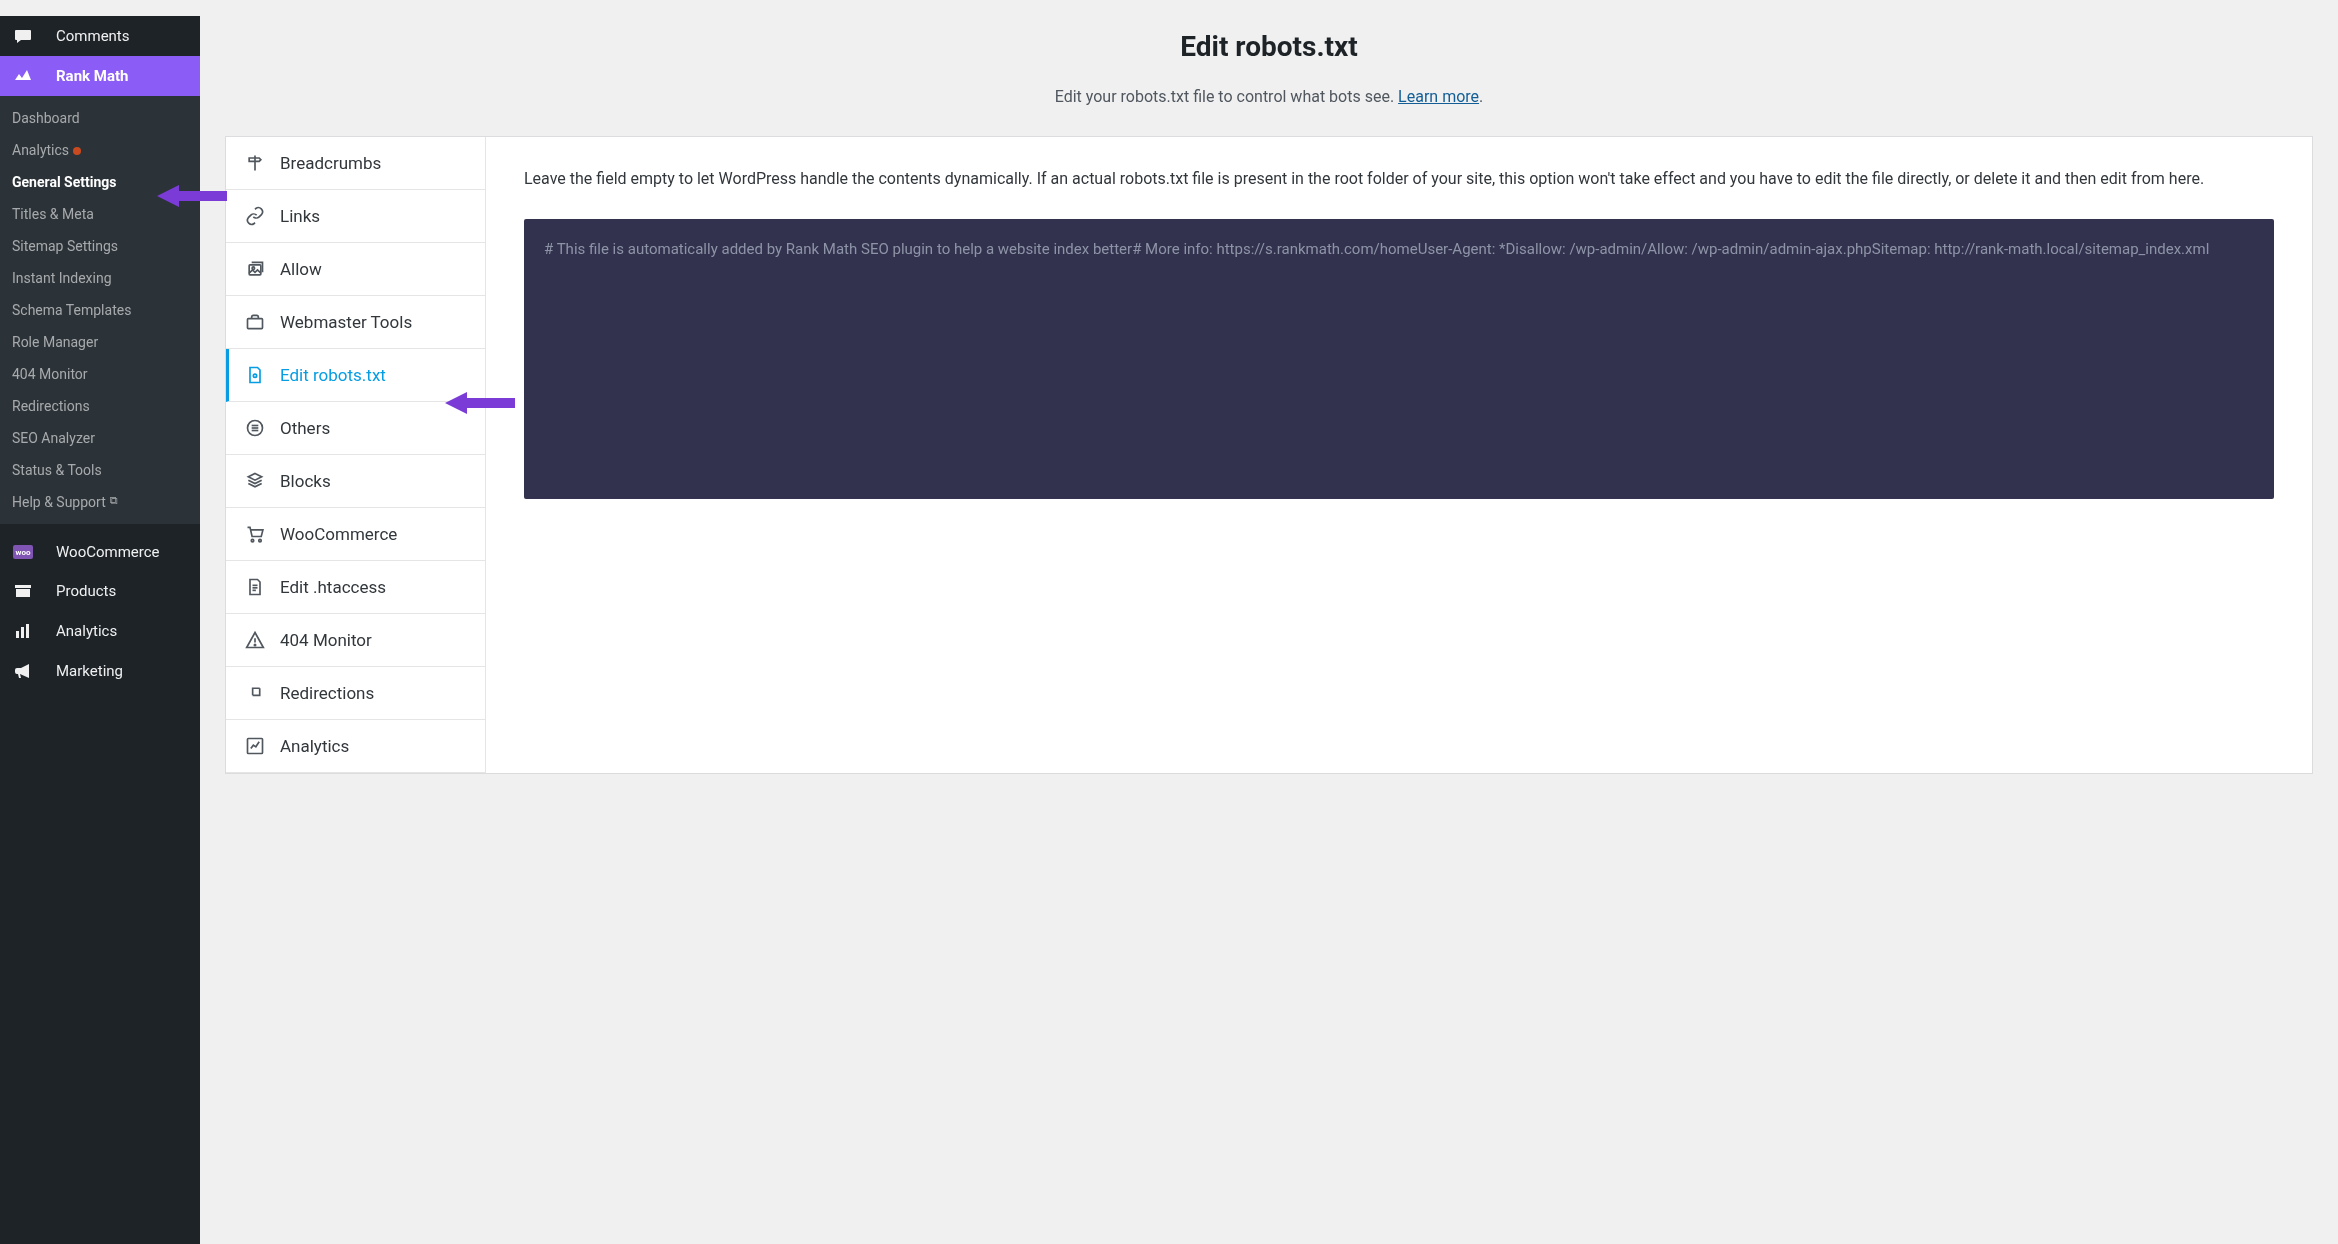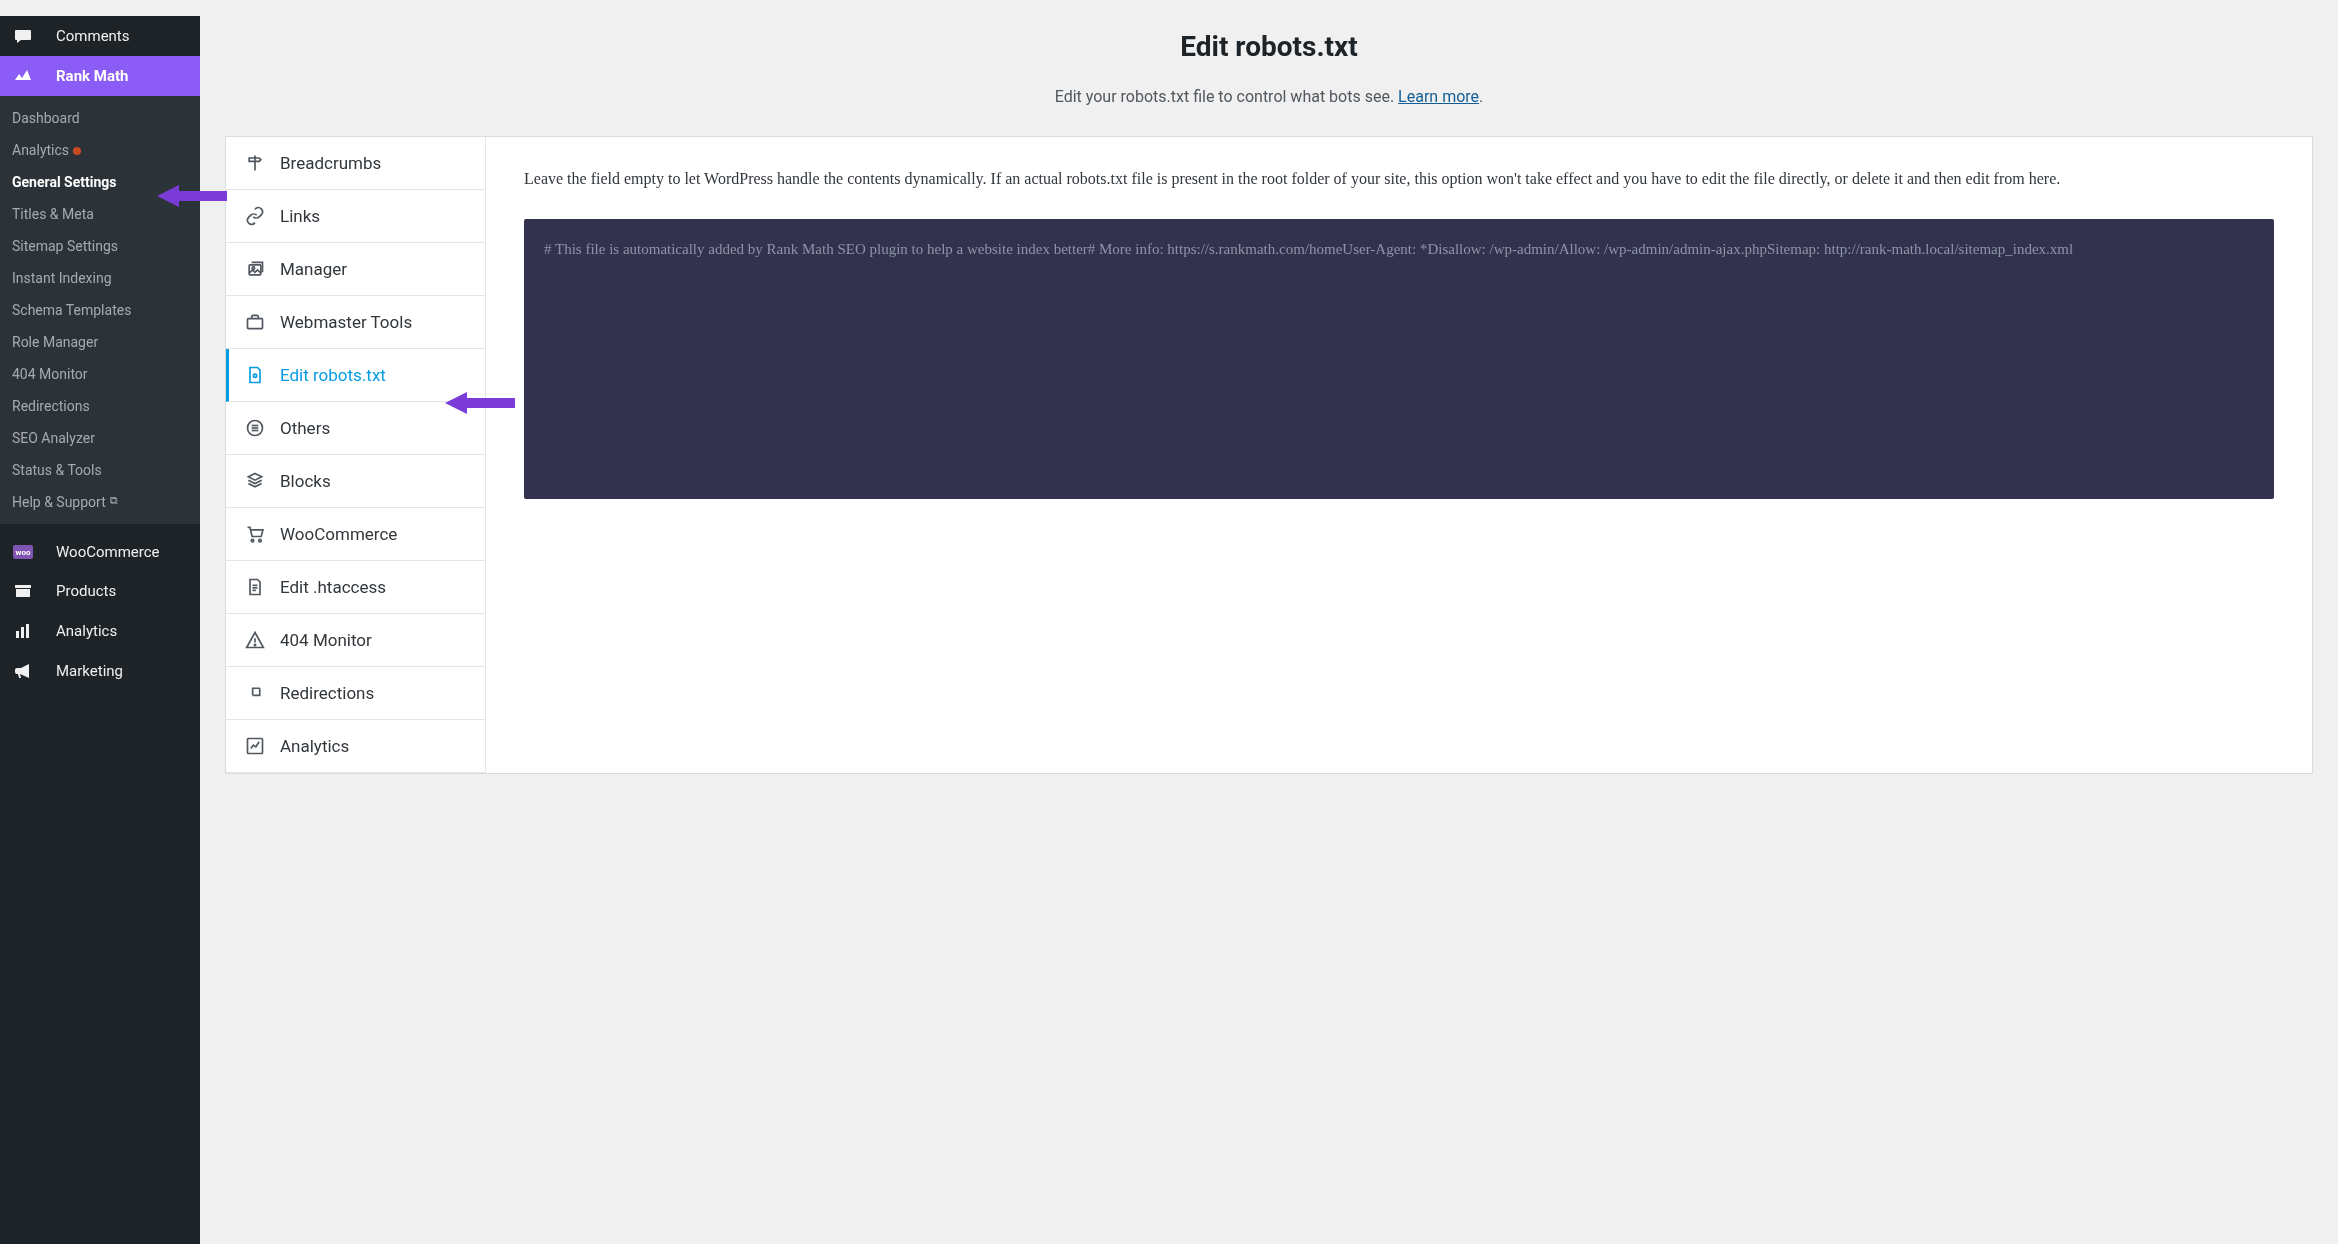--- a/index.html
+++ b/index.html
@@ -103,21 +103,20 @@
       color: #069de3;
       border-left: 3px solid #069de3;
       padding-left: 15px;
     }
     .settings-tab .tabicon { width: 22px; margin-right: 14px; display: inline-flex; align-items: center; justify-content: center; color: #50575e; }
     .settings-tab.active .tabicon { color: #069de3; }
     
     .settings-body {
       flex: 1;
       padding: 30px 38px;
-      font-family: Liberation Serif, serif;
     }
     .settings-body .desc {
       font-size: 16px;
       color: #32373c;
       line-height: 1.5;
       margin-bottom: 28px;
     }
     .robots-editor {
       background: #32324e;
       color: #8e94a7;
@@ -241,21 +240,21 @@
       </div>
       <div class="settings-tab">
         <span class="tabicon">
           <svg width="20" height="20" viewBox="0 0 24 24" fill="none" stroke="currentColor" stroke-width="2">
               <rect x="5" y="7" width="14" height="12" rx="1"></rect>
               <circle cx="10" cy="11" r="1.5"></circle>
               <path d="M5 17l4-4 3 3 3-3 4 4"></path>
               <path d="M8 4h13v12"></path>
             </svg>
         </span>
-        <span>Manager</span>
+        <span>Allow</span>
       </div>
       <div class="settings-tab">
         <span class="tabicon">
           <svg width="20" height="20" viewBox="0 0 24 24" fill="none" stroke="currentColor" stroke-width="2">
               <rect x="3" y="8" width="18" height="12" rx="1"></rect>
               <path d="M8 8V6a2 2 0 012-2h4a2 2 0 012 2v2"></path>
             </svg>
         </span>
         <span>Webmaster Tools</span>
       </div>

